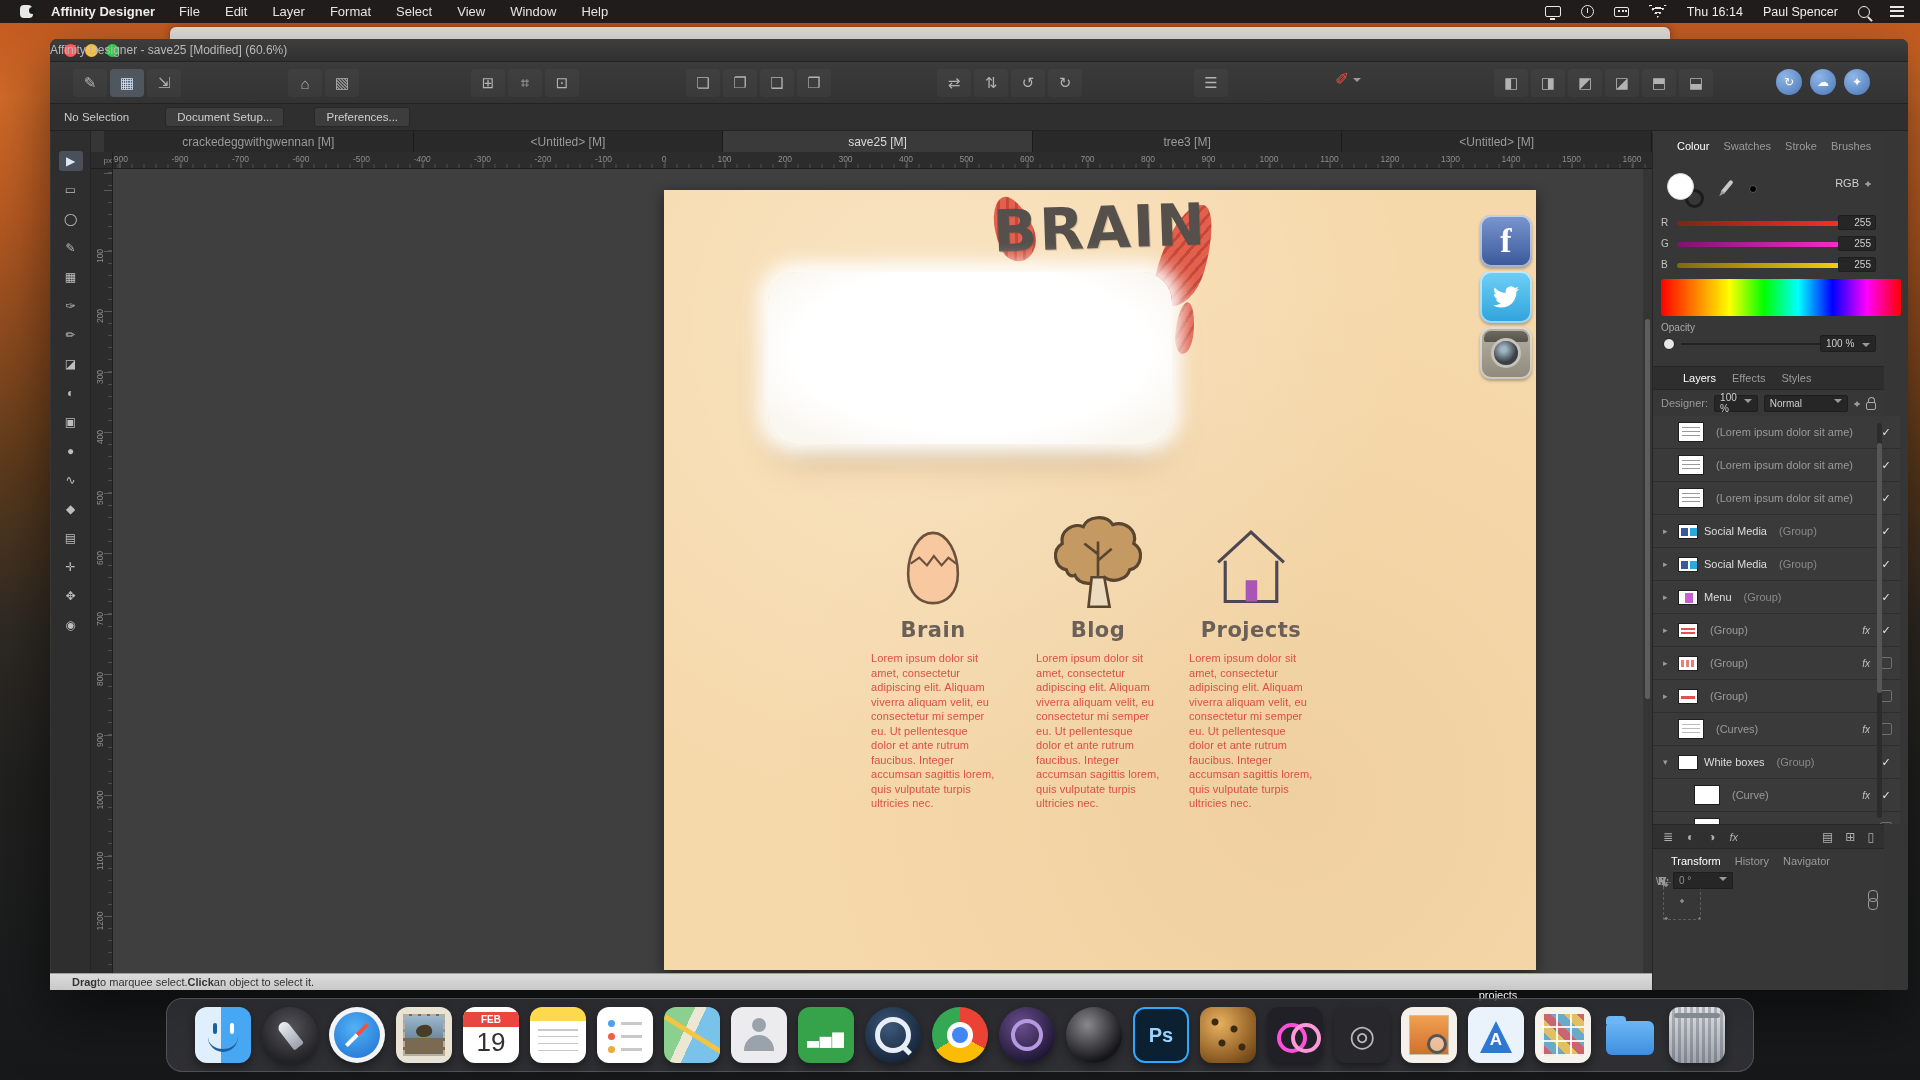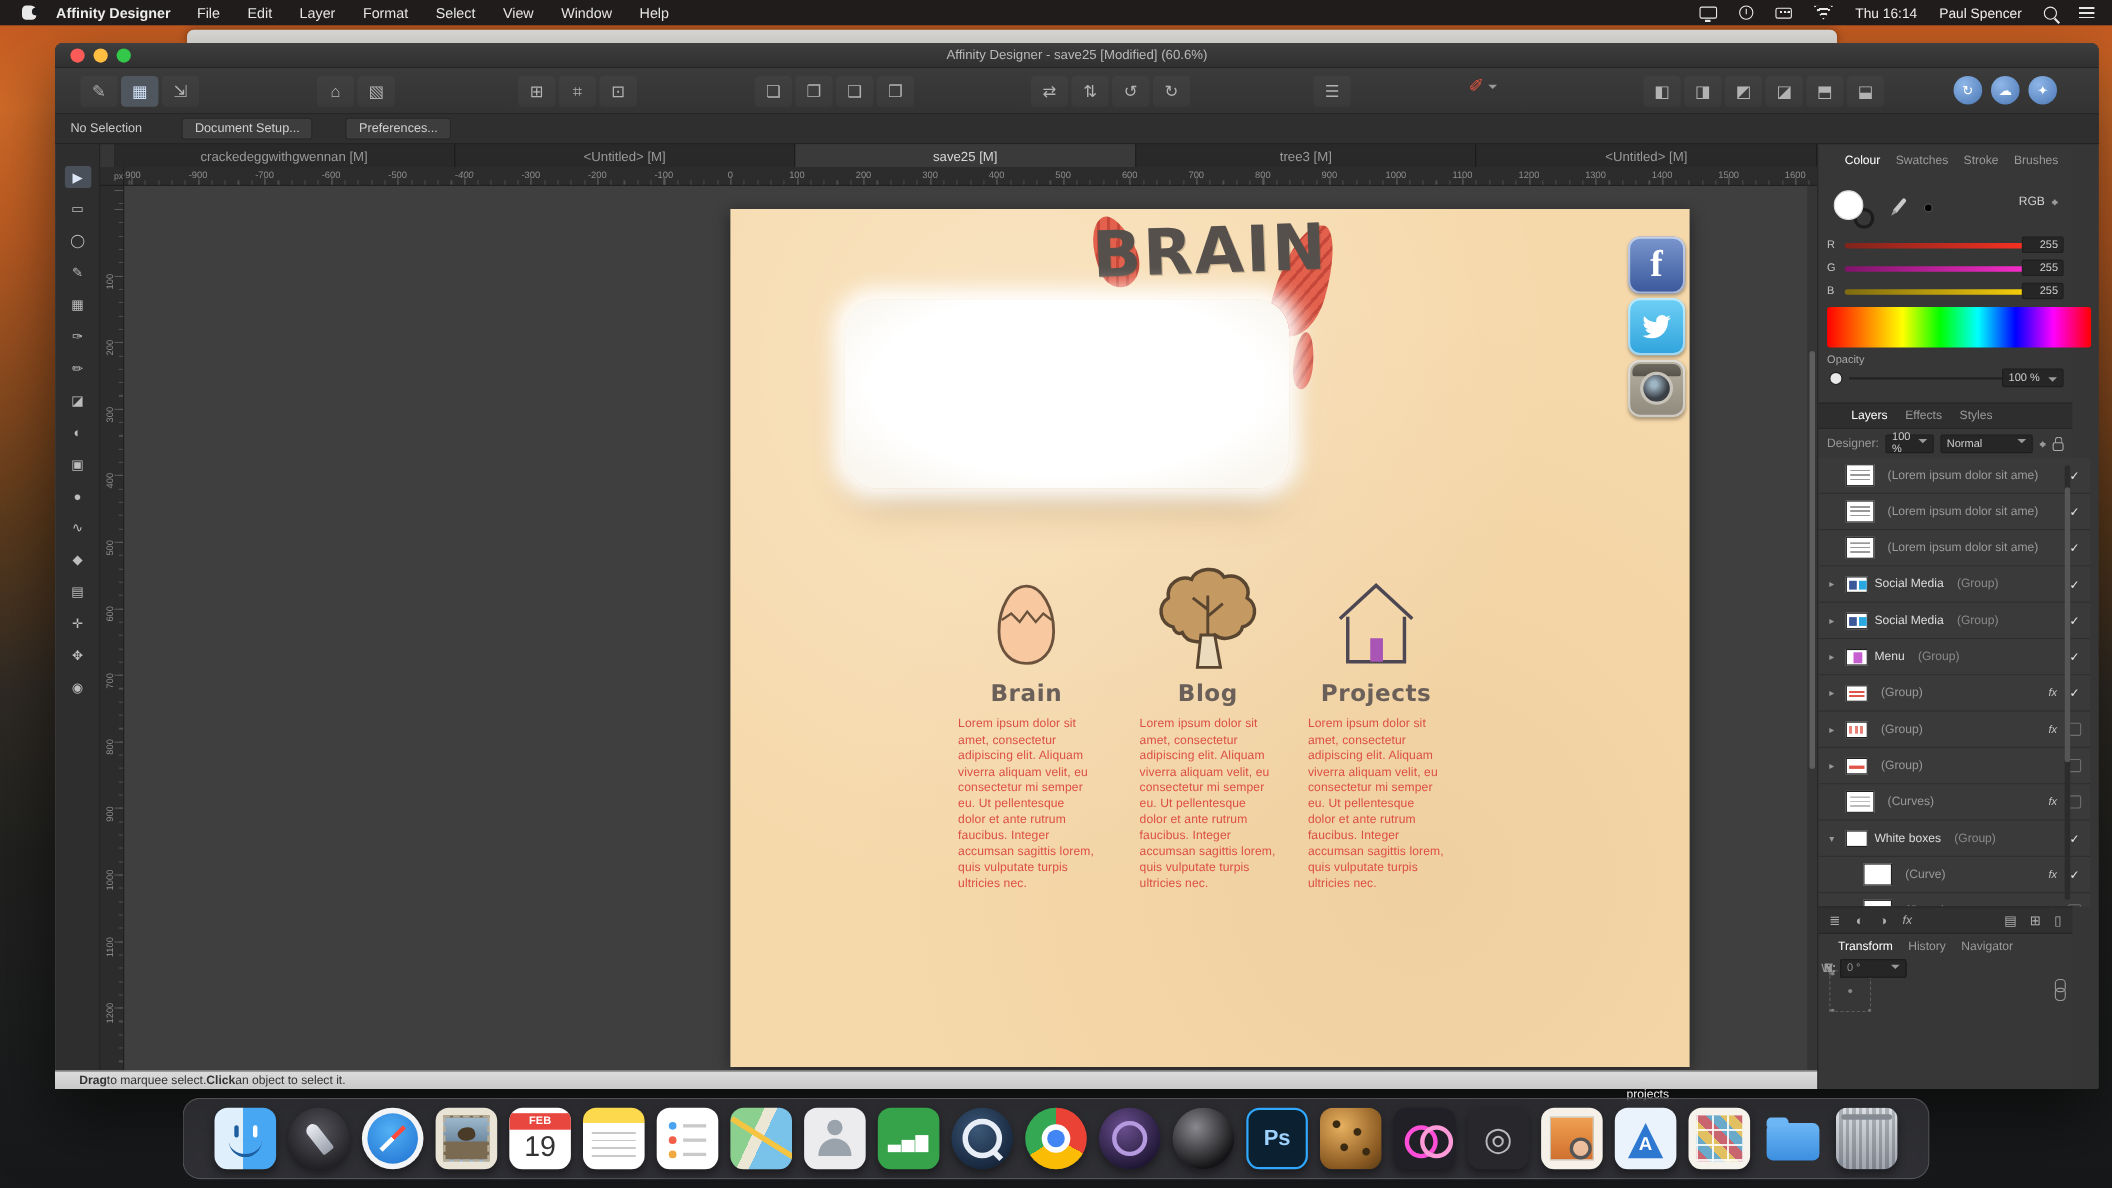--- a/index.html
+++ b/index.html
@@ -28,21 +28,21 @@
   .i-search::after{content:"";position:absolute;right:-4px;bottom:-3px;width:6px;height:1.8px;background:#e8e8e8;transform:rotate(45deg)}
   .i-list{width:14px;height:11px;background:repeating-linear-gradient(#e8e8e8 0 1.8px,transparent 1.8px 4.5px)}
   
   .bgwin{position:absolute;left:170px;top:27px;width:1500px;height:12px;background:#e3e1de;border-radius:6px 6px 0 0;box-shadow:0 0 8px rgba(0,0,0,.4)}
   
   .window{position:absolute;left:50px;top:39px;width:1858px;height:951px;background:#363636;border-radius:7px 7px 2px 2px;box-shadow:0 25px 60px rgba(0,0,0,.55)}
   .titlebar{position:absolute;left:50px;top:39px;width:1858px;height:23px;background:linear-gradient(#3e3e3e,#303030);border-radius:7px 7px 0 0;border-bottom:1px solid #232323;display:flex;align-items:center}
   .traffic{display:flex;gap:8px;margin-left:14px}
   .tl{width:13px;height:13px;border-radius:50%}
   .tl-close{background:#fc5b57}.tl-min{background:#fdbe41}.tl-zoom{background:#33c849}
-  .wtitle{position:absolute;left:0;right:0;text-align:center;font-size:12px;color:#b9b9b9}
+  .wtitle{position:absolute;left:0;right:0;text-align:left;font-size:12px;color:#b9b9b9}
   
   .toolbar{position:absolute;left:50px;top:62px;width:1858px;height:42px;background:linear-gradient(#3b3b3b,#333);border-bottom:1px solid #222}
   .tgroup{position:absolute;top:7px;display:flex;gap:3px}
   .tbtn{width:34px;height:28px;border-radius:4px;display:flex;align-items:center;justify-content:center;color:#b2b2b2;font-size:15px;background:rgba(255,255,255,.03)}
   .tbtn.active{background:#50565e;color:#cfe0f5}
   .tred{position:absolute;top:7px;display:flex;align-items:center;gap:4px}
   .tred .g{color:#e0523f;font-size:17px}
   .tred .caret{border:4px solid transparent;border-top-color:#9a9a9a;margin-top:4px}
   .circbtn{width:26px;height:26px;border-radius:50%;background:radial-gradient(circle at 35% 30%,#8fb6e8,#4a77b4);display:flex;align-items:center;justify-content:center;color:#fff;font-size:12px}
   

